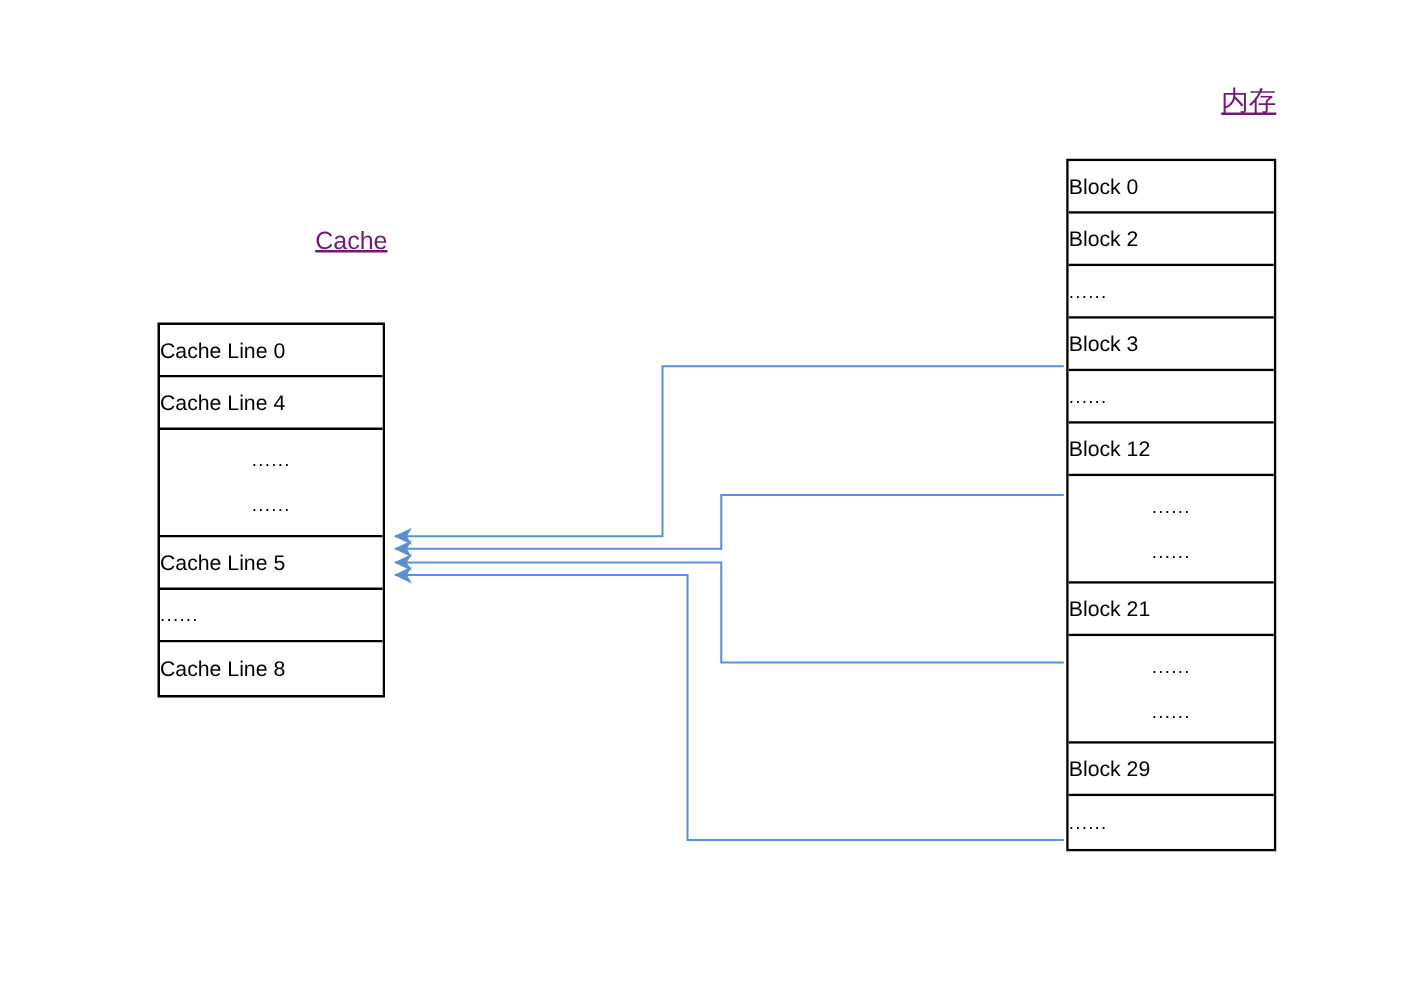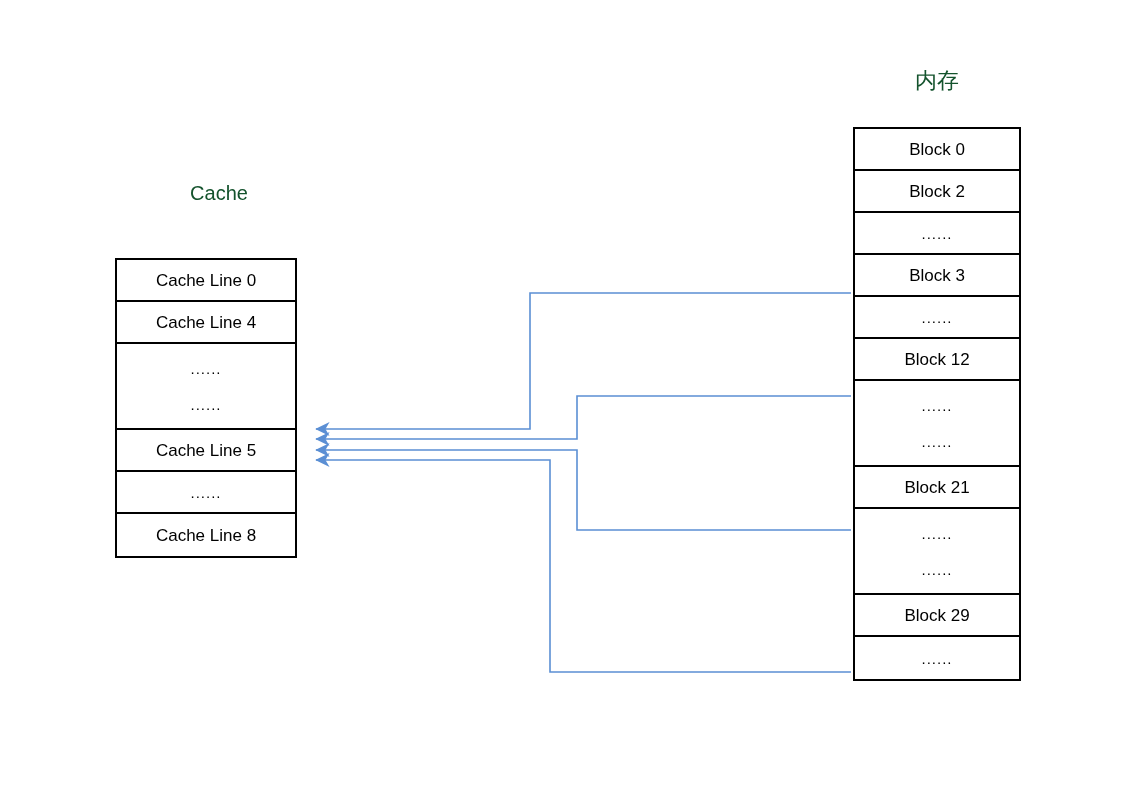--- a/index.html
+++ b/index.html
@@ -12,24 +12,25 @@
     height: 793px;
     position: relative;
     overflow: hidden;
     font-family: "Liberation Sans", "DejaVu Sans", sans-serif;
   }
 
   
   .title {
     position: absolute;
     font-size: 20px;
-    color: #14532d;
+    color: #701a75;
     white-space: nowrap;
-    text-align: center;
+    text-align: right;
     line-height: 1;
+    text-decoration: underline;
   }
   #cache-title {
     left: 128px;
     top: 183px;
     width: 182px;
   }
   #memory-title {
     left: 853px;
     top: 70px;
     width: 168px;
@@ -39,36 +40,36 @@
   
   .block-table {
     position: absolute;
     box-sizing: border-box;
     border: 2.5px solid #000000;
     background: #ffffff;
     display: flex;
     flex-direction: column;
   }
   #cache-table {
-    left: 115px;
+    left: 126px;
     top: 258px;
     width: 182px;
   }
   #memory-table {
     left: 853px;
     top: 127px;
     width: 168px;
   }
 
   .block-row {
     box-sizing: border-box;
     border-bottom: 2.5px solid #000000;
     display: flex;
     align-items: center;
-    justify-content: center;
+    justify-content: flex-start;
     background: #ffffff;
     color: #000000;
     font-size: 17px;
     line-height: 1;
     white-space: nowrap;
   }
   .block-row:last-child {
     border-bottom: none;
   }
   .block-row.h1 { height: 42px; }

